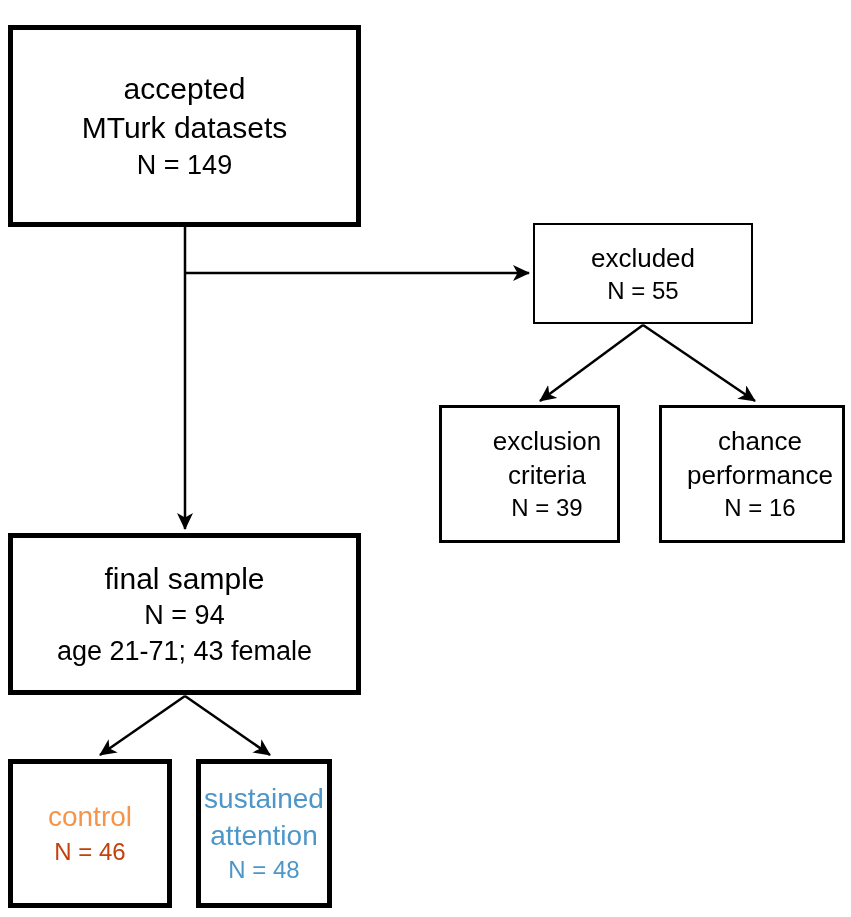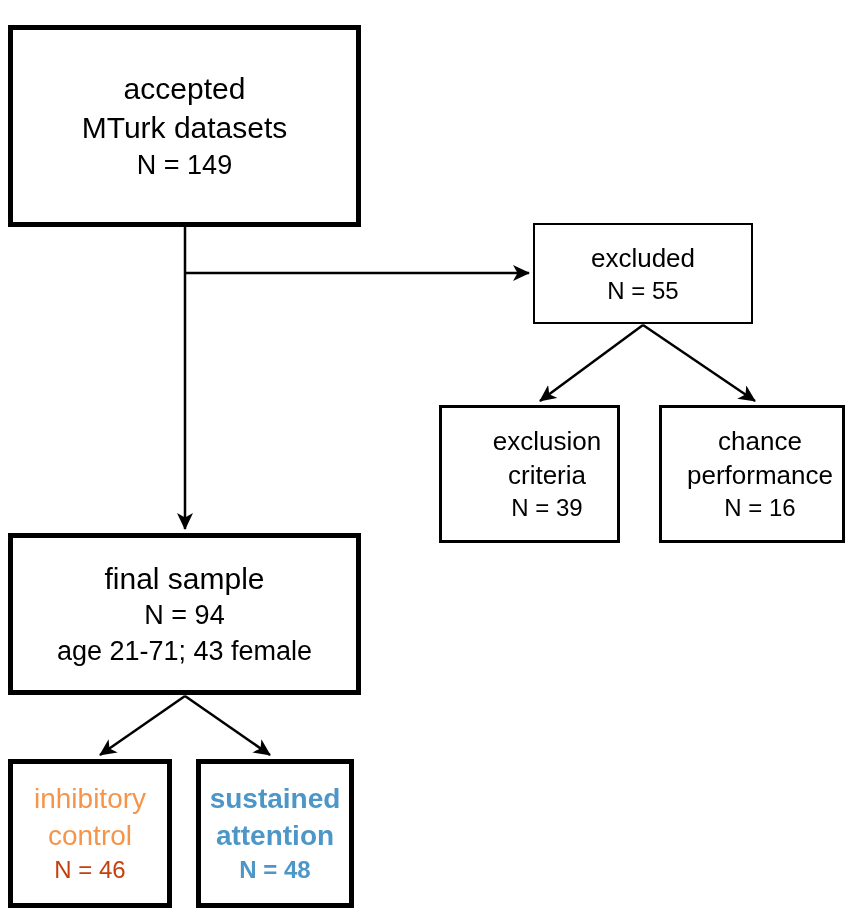--- a/index.html
+++ b/index.html
@@ -38,21 +38,21 @@
 
   
   .box-accepted  { left: 8px;   top: 25px;   width: 353px; height: 202px; }
   .box-final     { left: 8px;   top: 533px; width: 353px; height: 162px; }
   
   .box-excluded  { left: 533px; top: 223px; width: 220px; height: 101px; }
   .box-criteria  { left: 439px; top: 405px; width: 181px; height: 138px; border-width: 3px; padding-left: 35px; }
   .box-chance    { left: 659px; top: 405px; width: 186px; height: 138px; border-width: 3px; padding-left: 16px; }
   
   .box-inhib     { left: 8px;   top: 759px; width: 164px; height: 149px; }
-  .box-sustained { left: 196px; top: 759px; width: 158px; height: 149px; font-weight: bold; }
+  .box-sustained { left: 196px; top: 759px; width: 136px; height: 149px; }
 
   .line-lg { font-size: 30px; line-height: 1.32; }
   .line-md { font-size: 26px; line-height: 1.32; }
   .line-sm { font-size: 24px; line-height: 1.32; }
   .n-lg    { font-size: 27px; line-height: 1.32; }
   .line-cl { font-size: 28px; line-height: 1.30; }
 </style>
 </head>
 <body>
 
@@ -95,21 +95,20 @@
     <div class="line-sm">N = 16</div>
   </div>
 
   <div class="box thick box-final">
     <div class="line-lg">final sample</div>
     <div class="n-lg">N = 94</div>
     <div class="n-lg">age 21-71; 43 female</div>
   </div>
 
   <div class="box thick box-inhib">
-    <div class="line-cl" style="color: rgb(245, 149, 75);">inhibitory</div>
     <div class="line-cl" style="color: rgb(245, 149, 75);">control</div>
     <div class="line-sm" style="color: #c2410c;">N = 46</div>
   </div>
 
   <div class="box thick box-sustained">
     <div class="line-cl" style="color: rgb(77, 150, 200);">sustained</div>
     <div class="line-cl" style="color: rgb(77, 150, 200);">attention</div>
     <div class="line-sm" style="color: rgb(77, 150, 200);">N = 48</div>
   </div>
 

